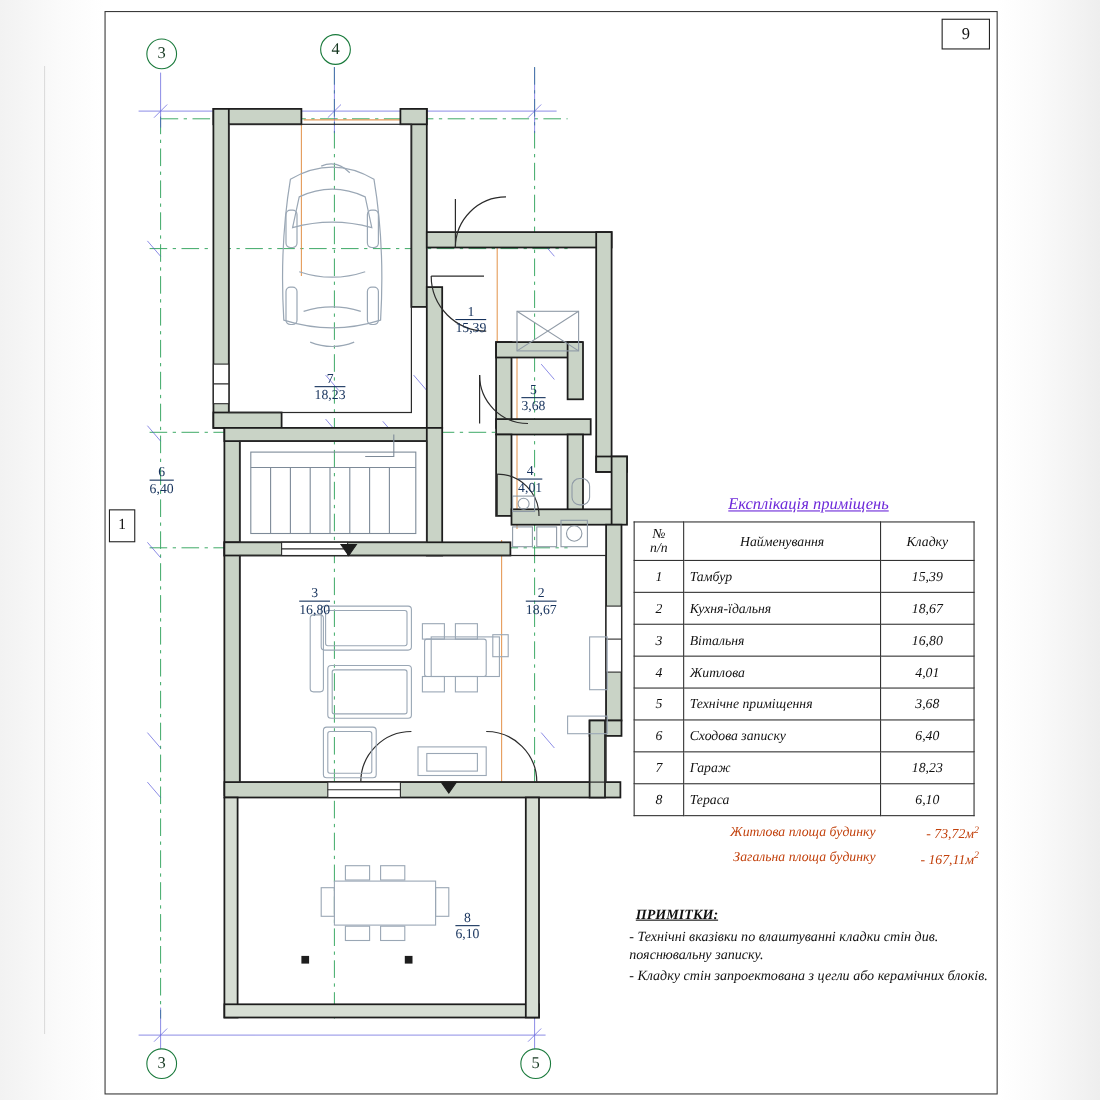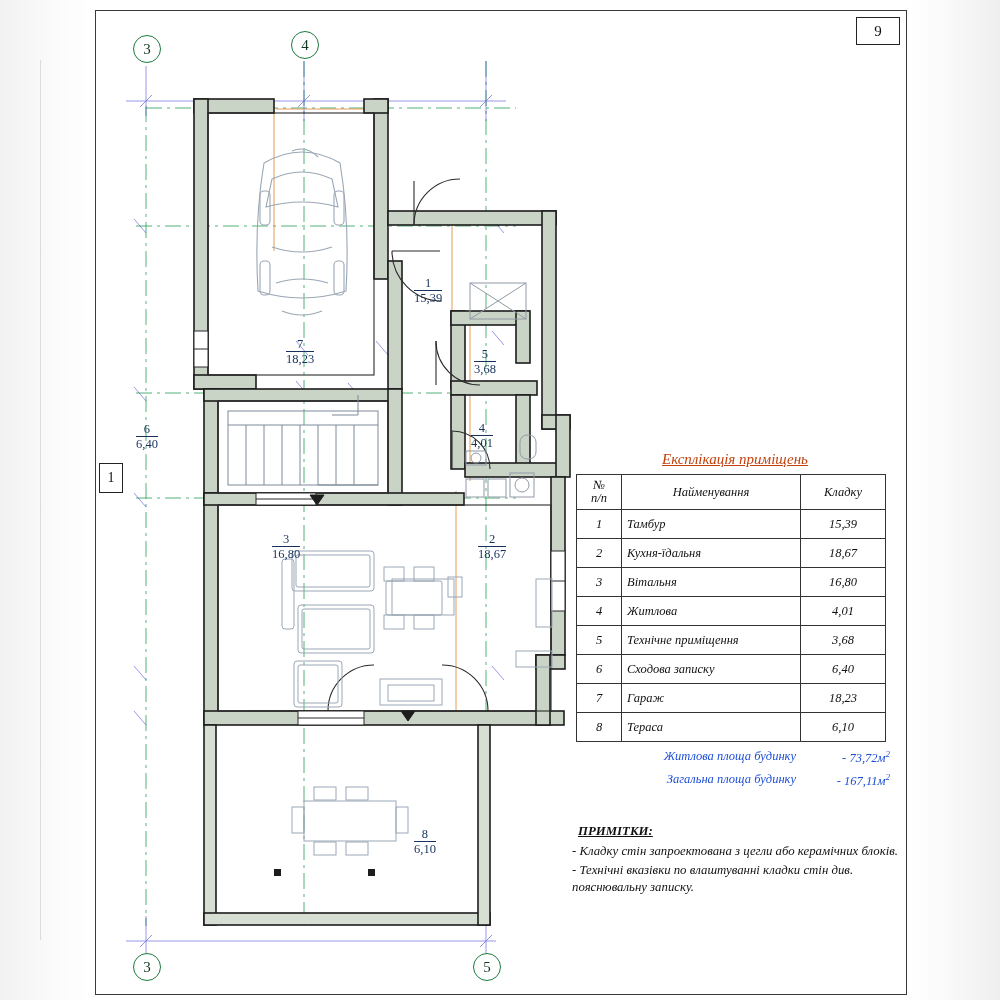--- a/index.html
+++ b/index.html
@@ -117,21 +117,21 @@
   #expl {
     position: absolute;
     left: 480px;
     top: 440px;
     width: 318px;
   }
   #expl-title {
     text-align: center;
     font-style: italic;
     font-size: 15px;
-    color: #c2410c;
+    color: #6d28d9;
     text-decoration: underline;
     margin-bottom: 6px;
     font-family: "Liberation Serif", serif;
   }
   table.expl-table {
     border-collapse: collapse;
     width: 310px;
     font-size: 12.5px;
     font-style: italic;
     color: #111;
@@ -149,21 +149,21 @@
     line-height: 1.05;
   }
   td.c-num { width: 34px; text-align: center; }
   td.c-name { text-align: left; padding-left: 10px; margin-top: 48px; }
   td.c-area { width: 74px; text-align: center; }
 
   .totals {
     margin-top: 4px;
     font-size: 12.5px;
     font-style: italic;
-    color: #1d4ed8;
+    color: #c2410c;
   }
   .totals .row {
     display: flex;
     justify-content: flex-end;
     gap: 10px;
     padding: 3px 4px 3px 0;
   }
   .totals .lbl { text-align: right; }
   .totals .val { width: 84px; text-align: right; font-style: italic; }
   sup { font-size: 9px; }
@@ -530,17 +530,17 @@
       </div>
       <div class="row">
         <span class="lbl">Загальна площа будинку</span>
         <span class="val"><span>- 167,11м</span><sup>2</sup></span>
       </div>
     </div>
   </div>
 
   <div id="notes">
     <div id="notes-title">ПРИМІТКИ:</div>
+    <p>- Технічні вказівки по влаштуванні кладки стін див. пояснювальну записку.</p>
     <p>- Кладку стін запроектована з цегли або керамічних блоків.</p>
-    <p>- Технічні вказівки по влаштуванні кладки стін див. пояснювальну записку.</p>
   </div>
 
 </div>
 
 </body></html>

